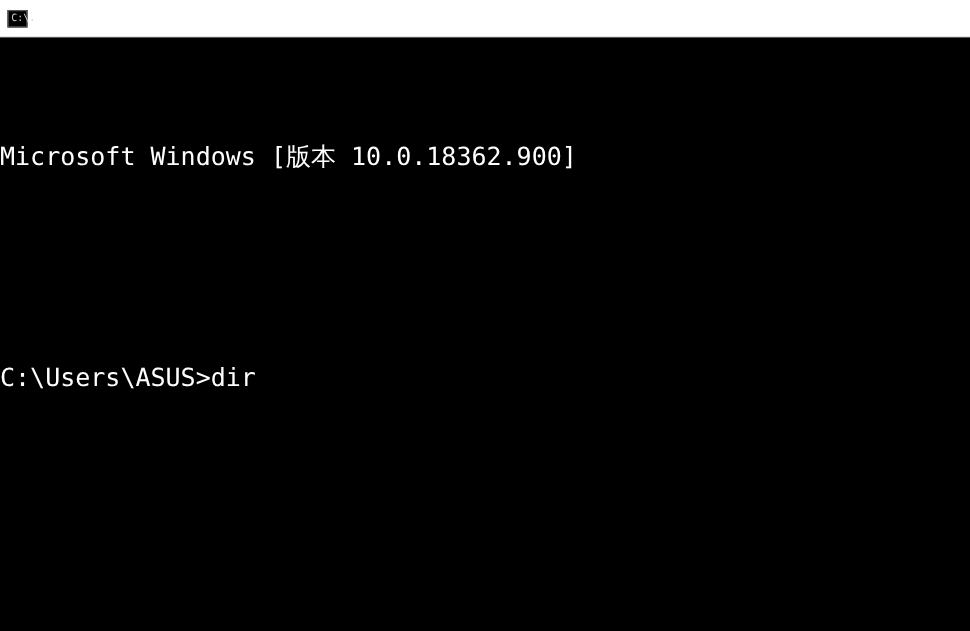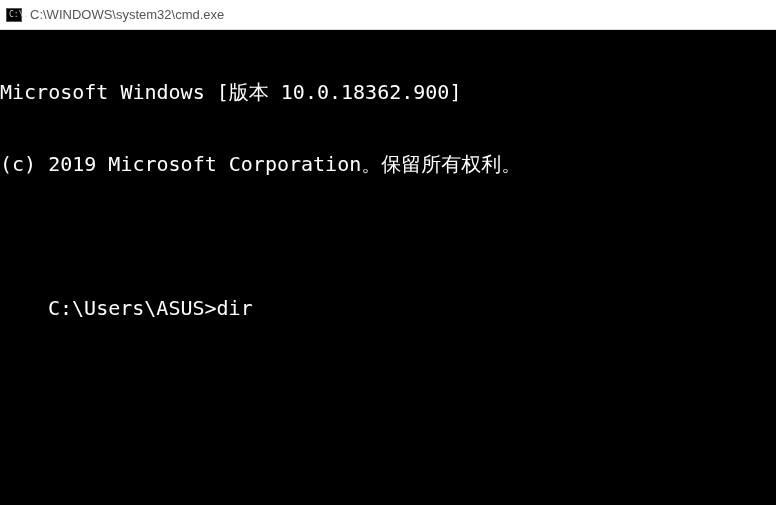--- a/index.html
+++ b/index.html
@@ -48,38 +48,36 @@
       background: #000;
       color: #fff;
       font-size: 20px;
       line-height: 24px;
       padding: 2px 0 0 0;
       white-space: pre;
       letter-spacing: 0;
     }
     .line {
       display: block;
+      margin-top: 33px;
     }
     .prompt-line {
       display: flex;
-      padding-left: 48px;
     }
   </style>
 </head>
 <body>
 
 <div class="titlebar">
   <div class="cmd-icon">
     <span class="cmd-icon-text">C:\.</span>
   </div>
-  <span class="title-text">C:\WINDOWS\system32\cmd.exe</span>
 </div>
 
 <div class="terminal">
   <span class="line">Microsoft Windows [版本 10.0.18362.900]</span>
-  <span class="line">(c) 2019 Microsoft Corporation。保留所有权利。</span>
   <span class="line"> </span>
   <span class="prompt-line"><span>C:\Users\ASUS&gt;</span><span>dir</span></span>
   
   
   
   
 </div>
 
 </body></html>

